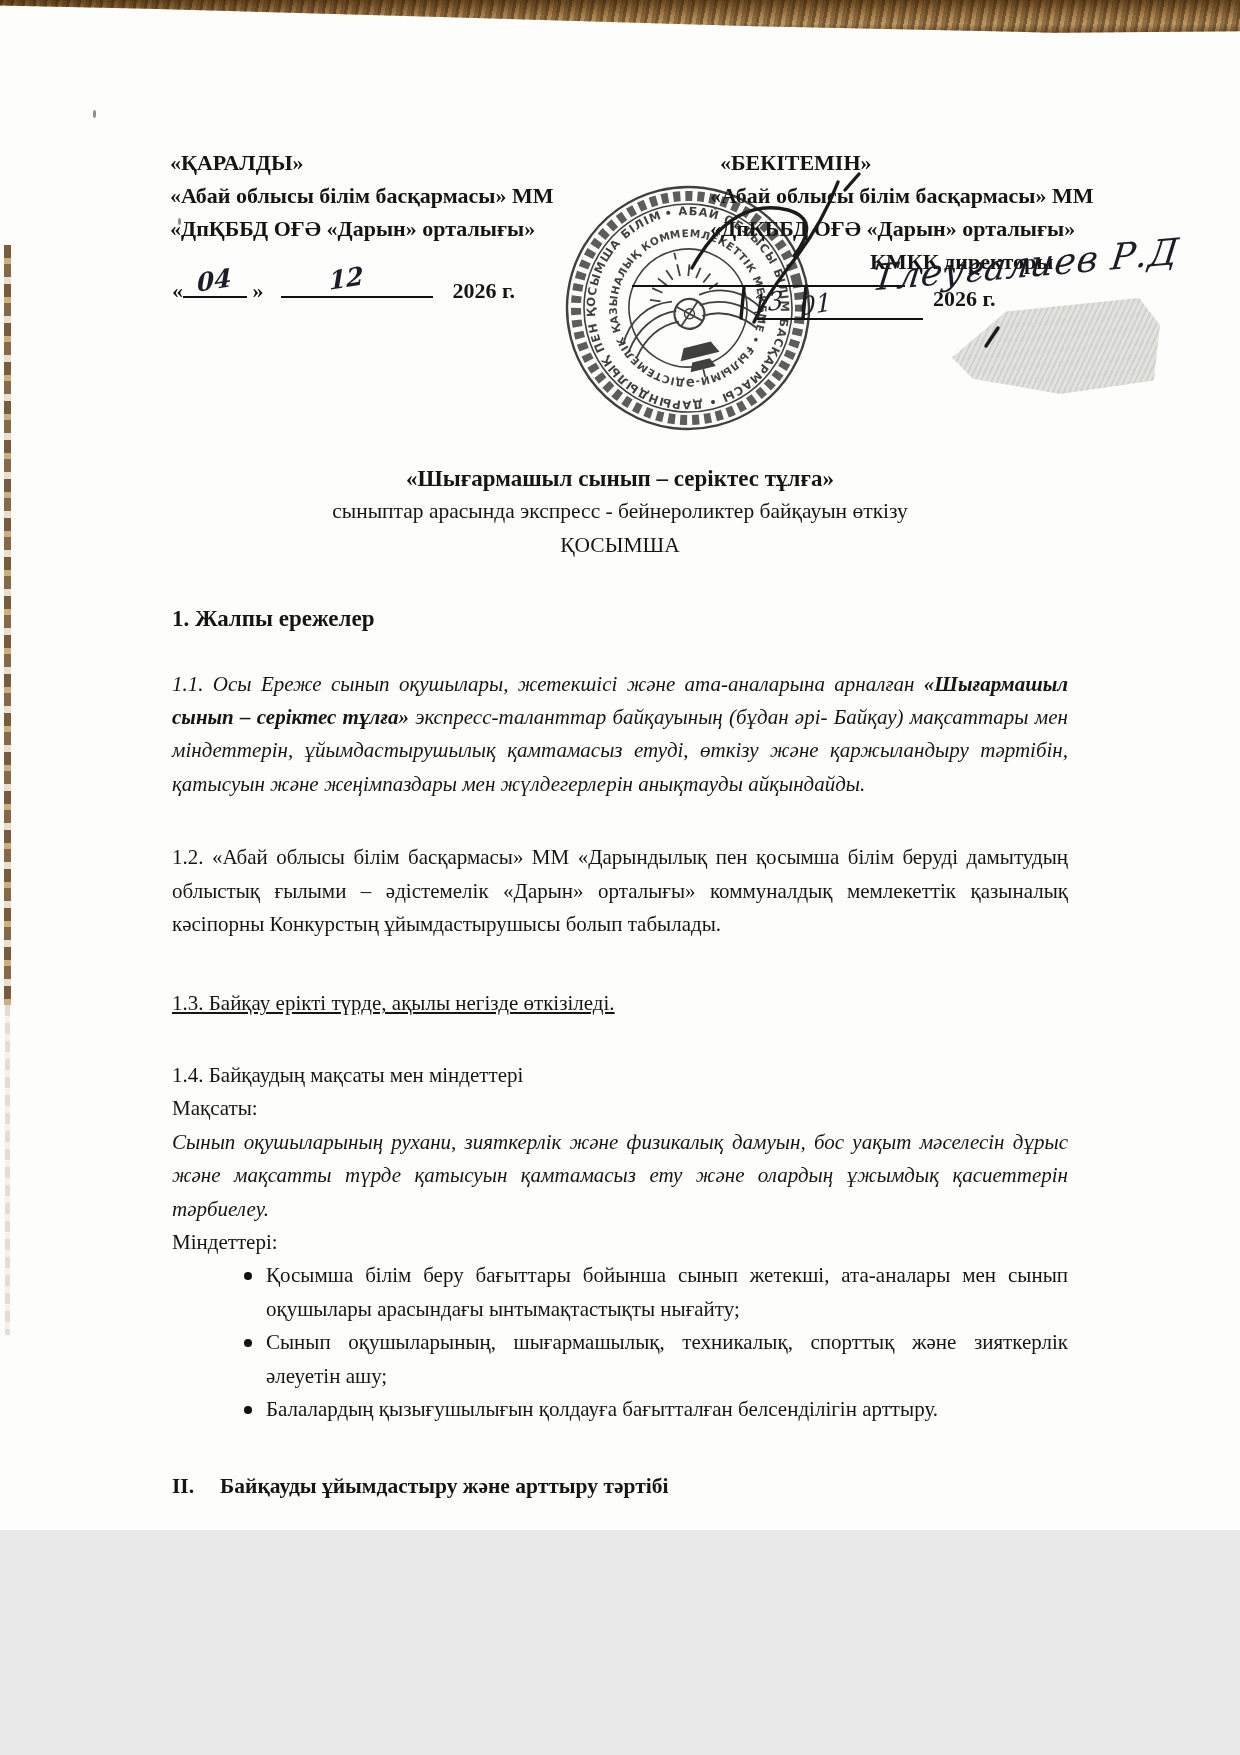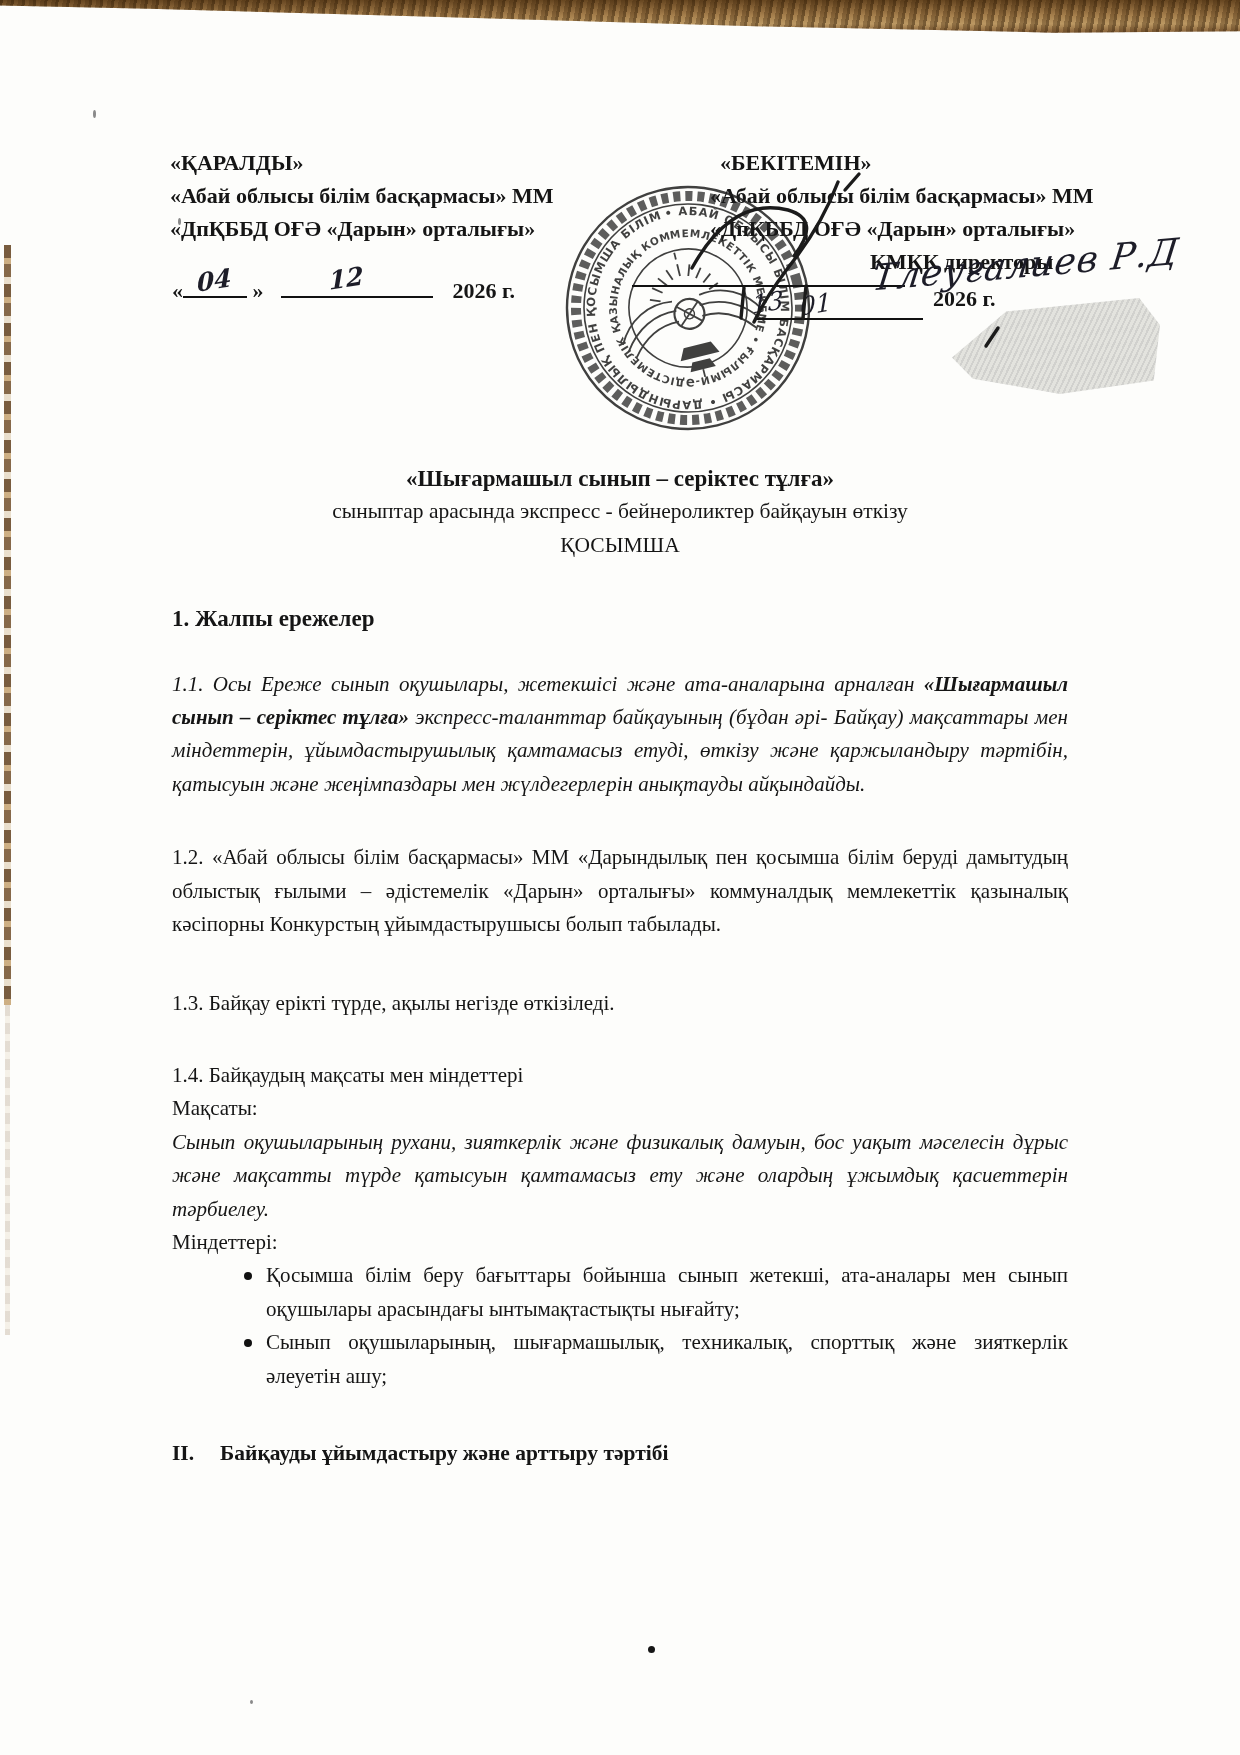--- a/index.html
+++ b/index.html
@@ -1,16 +1,16 @@
 <!DOCTYPE html>
 <html><head>
 <meta charset="utf-8">
 <style>
   html,body{margin:0;padding:0;background:#e9e9e9;}
-  .page{position:relative;width:1240px;height:1755px;background:#fdfdfb;overflow:hidden;
+  .page{position:relative;width:1240px;height:1530px;background:#fdfdfb;overflow:hidden;
         font-family:"Liberation Serif","DejaVu Serif",serif;color:#151515;}
   
   .scan-top-band{position:absolute;left:0;top:0;width:1240px;height:34px;
     background:
       repeating-linear-gradient(100deg, rgba(61,38,12,.55) 0 3px, rgba(150,108,58,.15) 3px 7px, rgba(87,58,25,.45) 7px 11px),
       linear-gradient(180deg,#5e3f1c 0%,#a8824f 45%,#c2a06a 70%,#7a5530 100%);
     clip-path:polygon(0 0,100% 0,100% 92%,85% 96%,62% 78%,32% 46%,12% 26%,0 16%);}
   .scan-left-strip{position:absolute;left:4px;top:245px;width:7px;height:760px;opacity:.92;
     background:repeating-linear-gradient(to bottom,#6d4e2e 0 13px,#c9a879 13px 19px,#7c5c3a 19px 32px,#e8dcc8 32px 39px);}
   .scan-left-strip-fade{position:absolute;left:5px;top:1005px;width:5px;height:330px;opacity:.22;
@@ -163,30 +163,31 @@
     <div class="t-center title3">ҚОСЫМША</div>
 
     <div class="h1">1. Жалпы ережелер</div>
 
     <div class="para tight" style="margin-top:32px;">
       <span>1.1.  Осы Ереже сынып оқушылары, жетекшісі  және ата-аналарына арналған </span><b>«Шығармашыл сынып – серіктес тұлға»</b><span> экспресс-таланттар байқауының (бұдан әрі- Байқау) мақсаттары мен міндеттерін, ұйымдастырушылық қамтамасыз етуді, өткізу және қаржыландыру тәртібін, қатысуын және жеңімпаздары мен жүлдегерлерін анықтауды  айқындайды.</span>
     </div>
 
     <div class="para gap-lg">1.2. «Абай облысы білім басқармасы» ММ «Дарындылық пен қосымша білім беруді дамытудың облыстық  ғылыми – әдістемелік «Дарын» орталығы» коммуналдық мемлекеттік қазыналық кәсіпорны Конкурстың ұйымдастырушысы болып табылады.</div>
 
-    <div class="para gap-lg" style="margin-top:46px;">1.3. Байқау ерікті түрде,  ақылы негізде өткізіледі.</div>
+    <div class="para gap-lg" style="margin-top:46px;text-decoration:underline;">1.3. Байқау ерікті түрде,  ақылы негізде өткізіледі.</div>
 
     <div class="para" style="margin-top:38px;">1.4. Байқаудың мақсаты мен міндеттері</div>
     <div class="lbl">Мақсаты:</div>
     <div class="para tight">Сынып оқушыларының рухани, зияткерлік және физикалық дамуын, бос уақыт мәселесін дұрыс және мақсатты түрде қатысуын қамтамасыз ету және олардың ұжымдық қасиеттерін тәрбиелеу.</div>
     <div class="lbl">Міндеттері:</div>
 
     <ul class="tasks">
       <li>Қосымша білім беру бағыттары бойынша   сынып жетекші, ата-аналары мен сынып оқушылары   арасындағы ынтымақтастықты нығайту;</li>
       <li>Сынып оқушыларының,  шығармашылық, техникалық, спорттық және зияткерлік әлеуетін ашу;</li>
+      <li>Балалардың қызығушылығын қолдауға бағытталған  белсенділігін арттыру.</li>
     </ul>
 
     <div class="h2">
       <span class="num">II.</span><span>Байқауды ұйымдастыру және арттыру тәртібі</span>
     </div>
   </div>
 
   <div class="end-dot"></div>
 
 </div>

